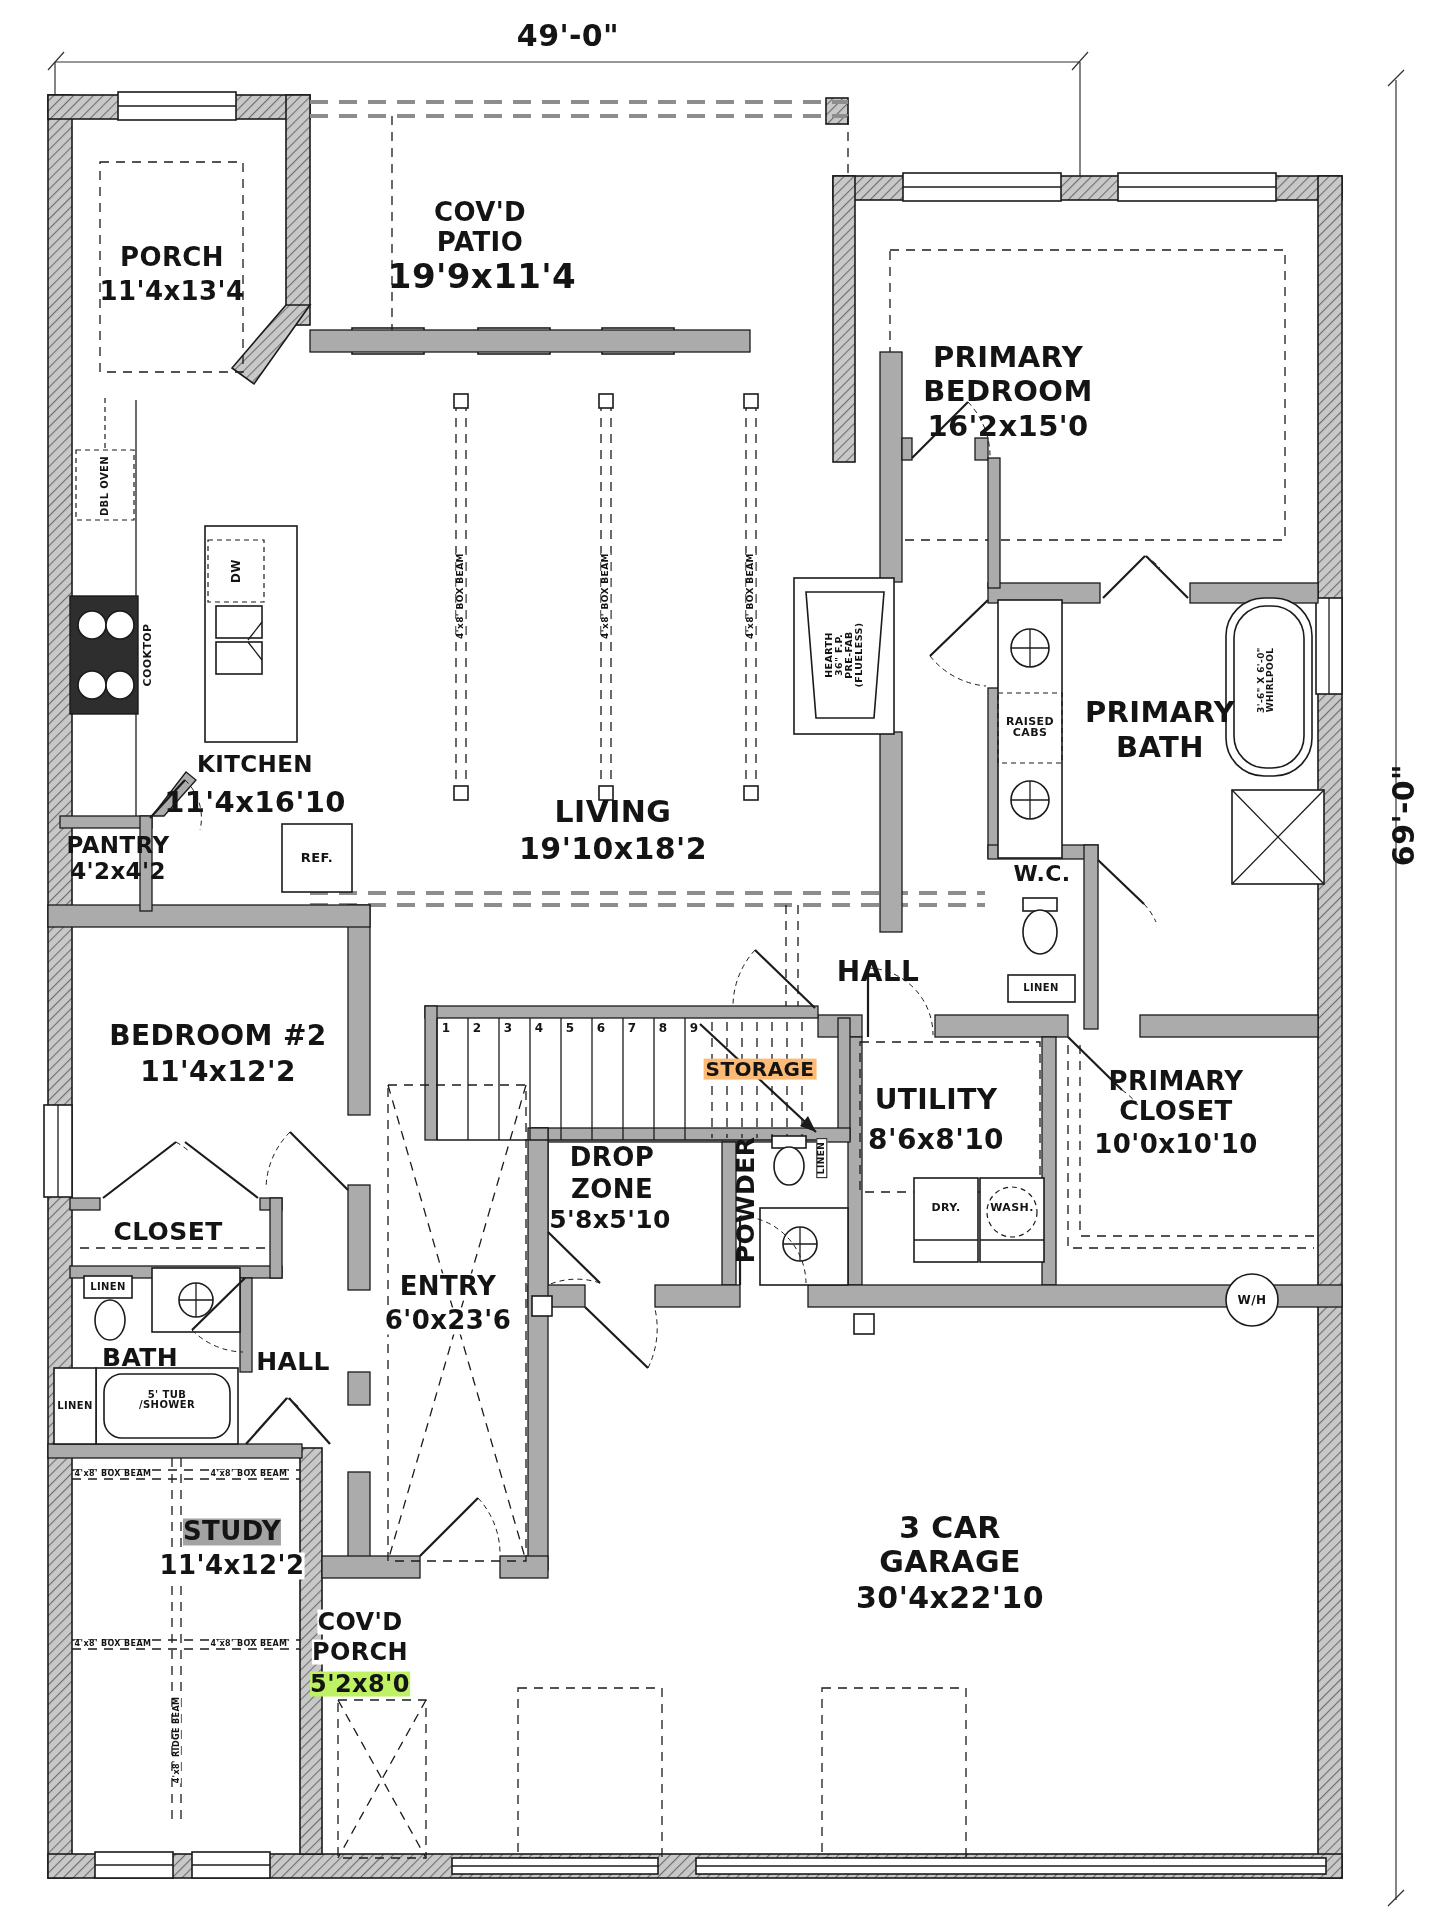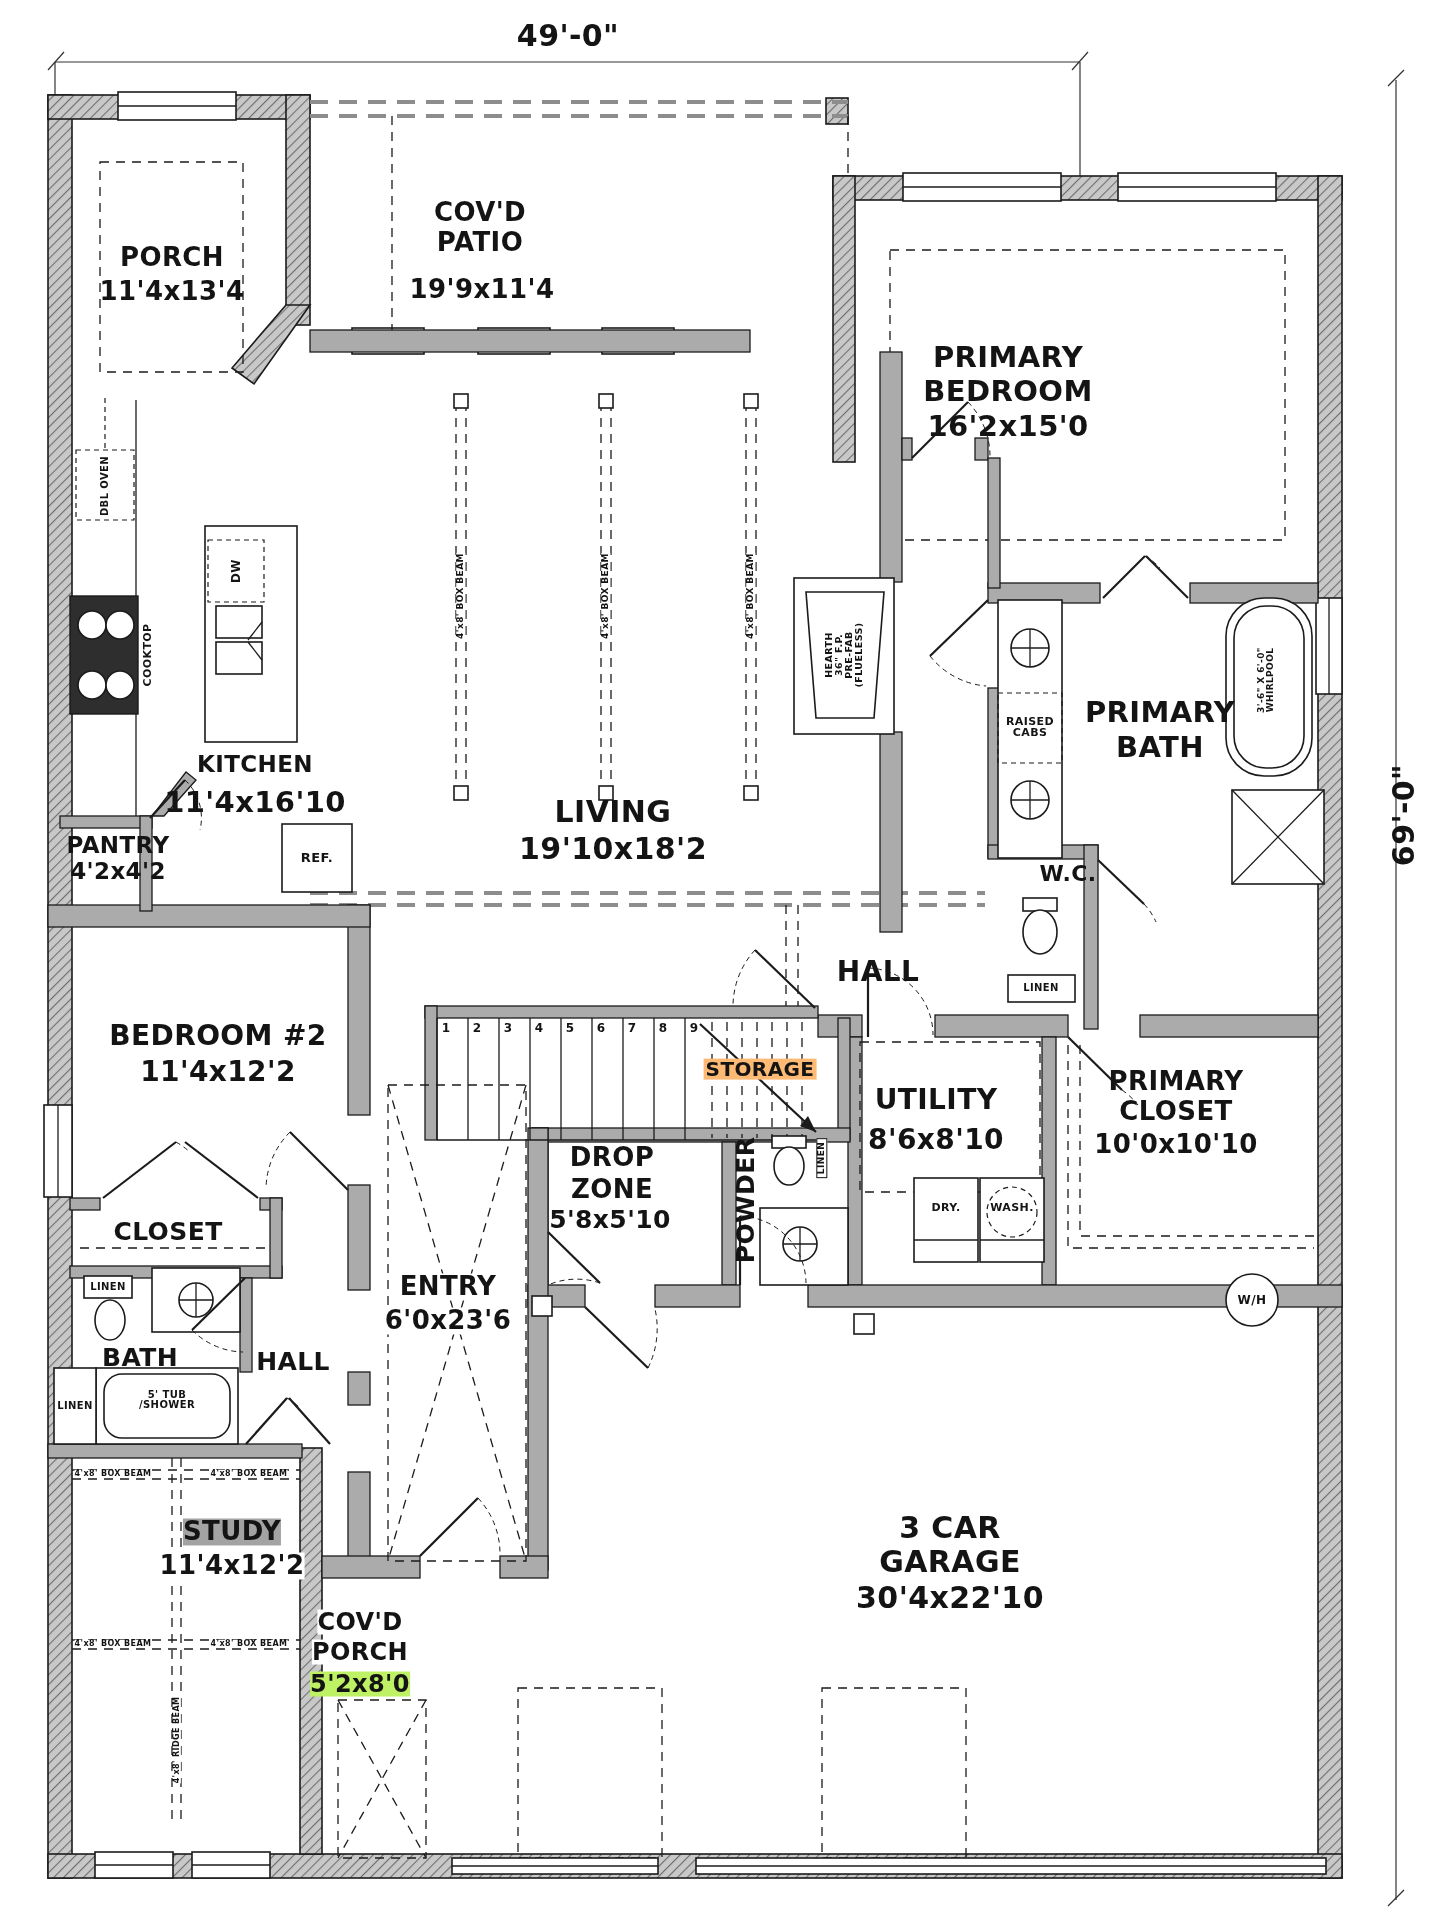--- a/index.html
+++ b/index.html
@@ -330,21 +330,21 @@
 </svg>
 
 <div class="lbl" style="left:568px;top:36px;font-size:30px">49'-0"</div>
 <div class="lbl rot" style="left:1404px;top:815px;font-size:30px">69'-0"</div>
 
 <div class="lbl" style="left:172px;top:258px;font-size:26px">PORCH</div>
 <div class="lbl" style="left:172px;top:292px;font-size:26px">11'4x13'4</div>
 
 <div class="lbl" style="left:480px;top:213px;font-size:26px">COV'D</div>
 <div class="lbl" style="left:480px;top:243px;font-size:26px">PATIO</div>
-<div class="lbl" style="left:482px;top:290px;font-size:26px">19'9x11'4</div>
+<div class="lbl" style="left:482px;top:277px;font-size:34px">19'9x11'4</div>
 
 <div class="lbl" style="left:1008px;top:357px;font-size:29px">PRIMARY</div>
 <div class="lbl" style="left:1008px;top:391px;font-size:29px">BEDROOM</div>
 <div class="lbl" style="left:1008px;top:426px;font-size:29px">16'2x15'0</div>
 
 <div class="lbl" style="left:255px;top:765px;font-size:23px">KITCHEN</div>
 <div class="lbl" style="left:255px;top:802px;font-size:29px">11'4x16'10</div>
 
 <div class="lbl" style="left:118px;top:846px;font-size:23px">PANTRY</div>
 <div class="lbl" style="left:118px;top:872px;font-size:23px">4'2x4'2</div>
@@ -371,21 +371,21 @@
 <div class="lbl" style="left:1160px;top:712px;font-size:29px">PRIMARY</div>
 <div class="lbl" style="left:1160px;top:747px;font-size:29px">BATH</div>
 
 <div class="lbl" style="left:1030px;top:727px;font-size:11px;white-space:normal;width:50px">RAISED CABS</div>
 
 <div class="lbl rot" style="left:1266px;top:680px;font-size:9px">
   <span style="display:block">3'-6" X 6'-0"</span>
   <span style="display:block">WHIRLPOOL</span>
 </div>
 
-<div class="lbl" style="left:1068px;top:874px;font-size:22px">W.C.</div>
+<div class="lbl" style="left:1042px;top:874px;font-size:22px">W.C.</div>
 <div class="lbl" style="left:1041px;top:988px;font-size:10px">LINEN</div>
 
 <div class="lbl" style="left:878px;top:972px;font-size:28px">HALL</div>
 
 <div class="lbl" style="left:218px;top:1036px;font-size:28px">BEDROOM #2</div>
 <div class="lbl" style="left:218px;top:1072px;font-size:28px">11'4x12'2</div>
 
 <div class="lbl" style="left:760px;top:1069px;font-size:20px;background:#fdba74;padding:0 2px">STORAGE</div>
 
 <div class="lbl" style="left:446px;top:1028px;font-size:12px">1</div>

